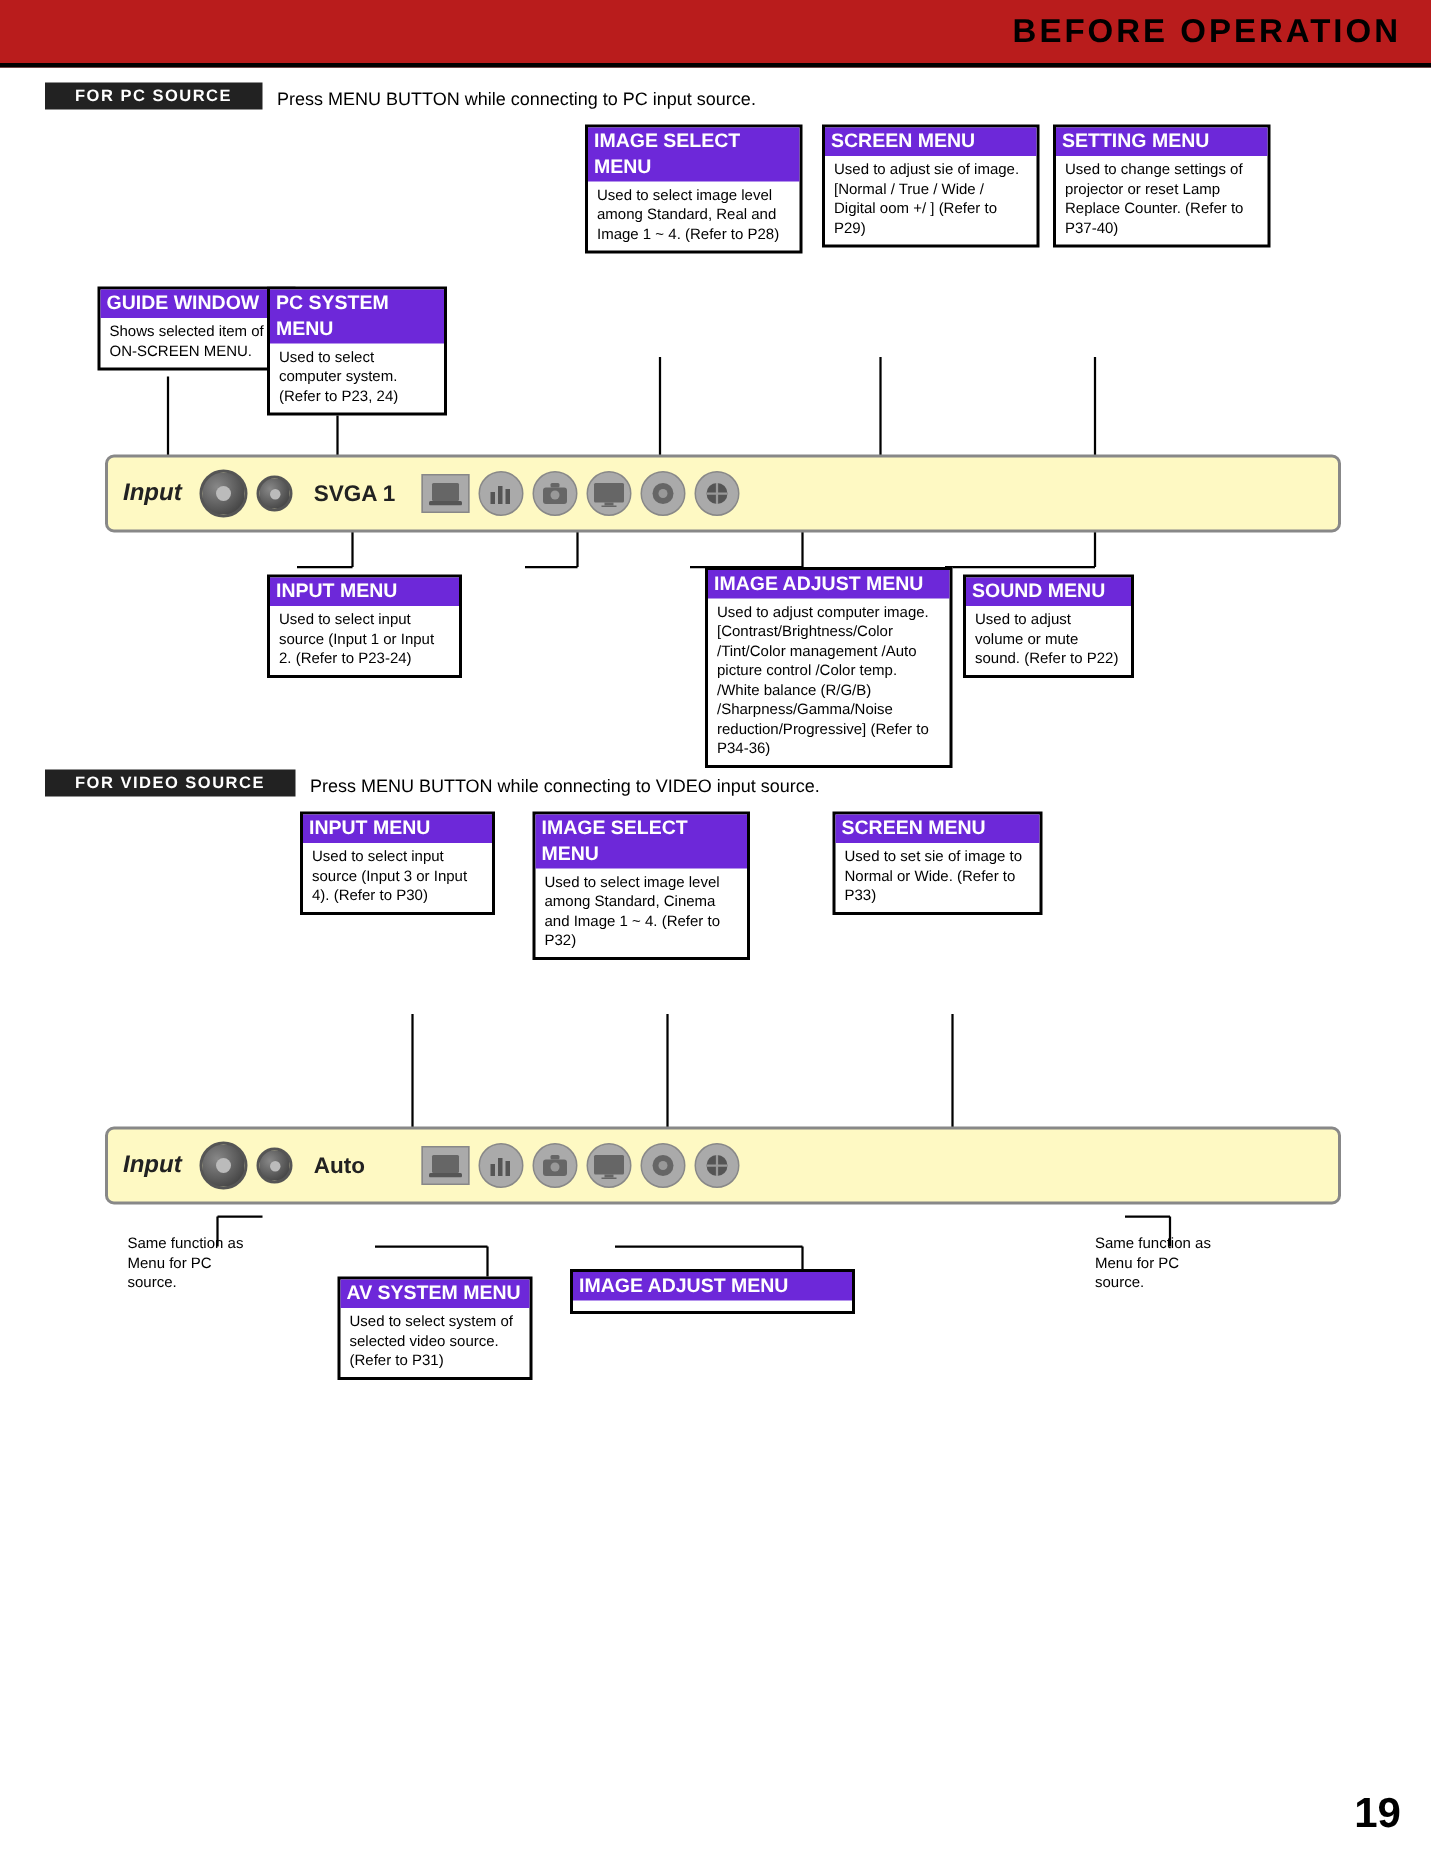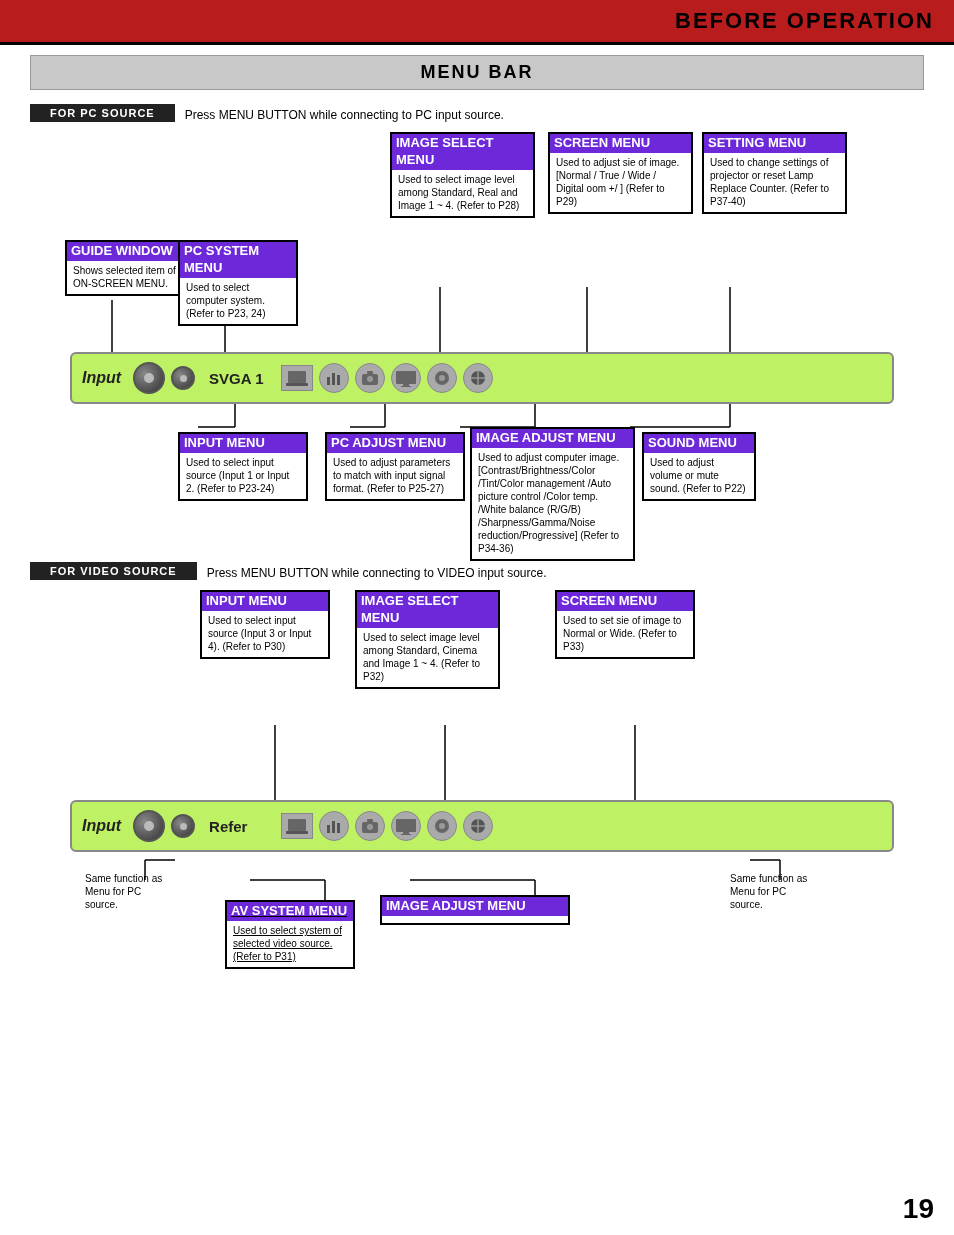--- a/index.html
+++ b/index.html
@@ -84,21 +84,21 @@
       font-size: 13px;
       background: #6d28d9;
       color: #fff;
       padding: 1px 4px;
       margin: -4px -6px 3px -6px;
       display: block;
     }
 
     
     .projector-bar {
-      background: #bef264;
+      background: #fef9c3;
       border: 2px solid #888;
       border-radius: 6px;
       height: 52px;
       display: flex;
       align-items: center;
       padding: 0 10px;
       position: relative;
       margin: 0 0;
     }
     .proj-input-label {
@@ -206,23 +206,20 @@
   </style>
 </head>
 <body>
 
 <div class="page-header">
   <span class="page-header-title">BEFORE OPERATION</span>
 </div>
 
 <div class="content">
 
-  <div class="section-title-bar">
-    <span>MENU BAR</span>
-  </div>
 
   <div class="source-row">
     <span class="source-label">FOR PC SOURCE</span>
     <span class="source-description">Press MENU BUTTON while connecting to PC input source.</span>
   </div>
 
   <div class="pc-section diagram-section">
 
     <svg class="svg-overlay" width="890" height="420">
 
@@ -330,24 +327,20 @@
             </svg>
         </div>
       </div>
     </div>
 
     <div class="callout" style="left:148px; top:300px; width:130px;">
       <span class="callout-title">INPUT MENU</span>
       <span>Used to select input source (Input 1 or  Input 2. (Refer to P23-24)</span>
     </div>
 
-    <div class="callout" style="left:295px; top:300px; width:140px;">
-      <span class="callout-title">PC ADJUST MENU</span>
-      <span>Used to adjust parameters to match with input signal format. (Refer to P25-27)</span>
-    </div>
 
     <div class="callout" style="left:440px; top:295px; width:165px;">
       <span class="callout-title">IMAGE ADJUST MENU</span>
       <span>Used to adjust computer image. [Contrast/Brightness/Color /Tint/Color management /Auto picture control /Color temp. /White balance (R/G/B) /Sharpness/Gamma/Noise reduction/Progressive] (Refer to P34-36)</span>
     </div>
 
     <div class="callout" style="left:612px; top:300px; width:114px;">
       <span class="callout-title">SOUND MENU</span>
       <span>Used to adjust volume or mute sound. (Refer to P22)</span>
     </div>
@@ -401,21 +394,21 @@
     </div>
 
     <div class="projector-bar" style="position:absolute; top:210px; left:40px; right:30px;">
       <span class="proj-input-label">Input</span>
       <div class="proj-knob">
         <div class="proj-knob-inner"></div>
       </div>
       <div class="proj-knob" style="width:24px;height:24px;">
         <div class="proj-knob-inner" style="width:7px;height:7px;"></div>
       </div>
-      <span class="proj-source-label" style="margin-left:8px;">Refer</span>
+      <span class="proj-source-label" style="margin-left:8px;">Auto</span>
       <div class="proj-icons">
         <div class="proj-icon-rect" style="background:#aaa;">
           <svg width="22" height="16" viewBox="0 0 22 16">
               <rect x="2" y="1" width="18" height="12" rx="1" fill="#666"></rect>
               <rect x="0" y="13" width="22" height="3" rx="1" fill="#555"></rect>
             </svg>
         </div>
         <div class="proj-icon" style="background:#aaa;">
           <svg width="18" height="18" viewBox="0 0 18 18">
               <rect x="2" y="8" width="3" height="8" fill="#555"></rect>
@@ -450,21 +443,21 @@
               <line x1="3" y1="10" x2="17" y2="10" stroke="#999" stroke-width="1.5"></line>
             </svg>
         </div>
       </div>
     </div>
 
     <div class="same-fn-note" style="left:55px; top:282px;">Same function as Menu for PC source.</div>
 
     <div class="same-fn-note" style="left:700px; top:282px;">Same function as Menu for PC source.</div>
 
-    <div class="callout" style="left:195px; top:310px; width:130px;text-decoration:underline;">
+    <div class="callout" style="left:195px; top:310px; width:130px;">
       <span class="callout-title">AV SYSTEM MENU</span>
       <span>Used to select system of selected video source. (Refer to P31)</span>
     </div>
 
     <div class="callout" style="left:350px; top:305px; width:190px;">
       <span class="callout-title">IMAGE ADJUST MENU</span>
     </div>
 
   </div>
 

